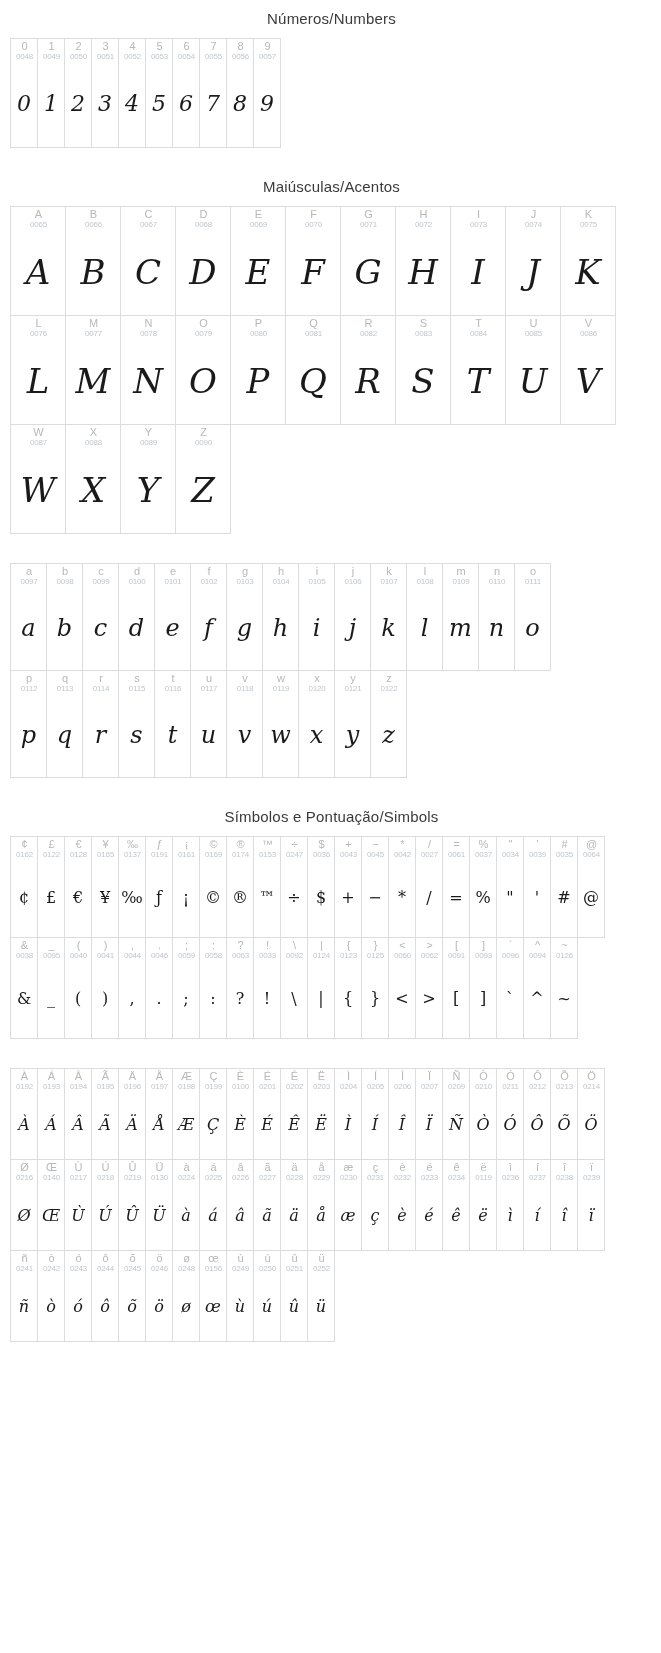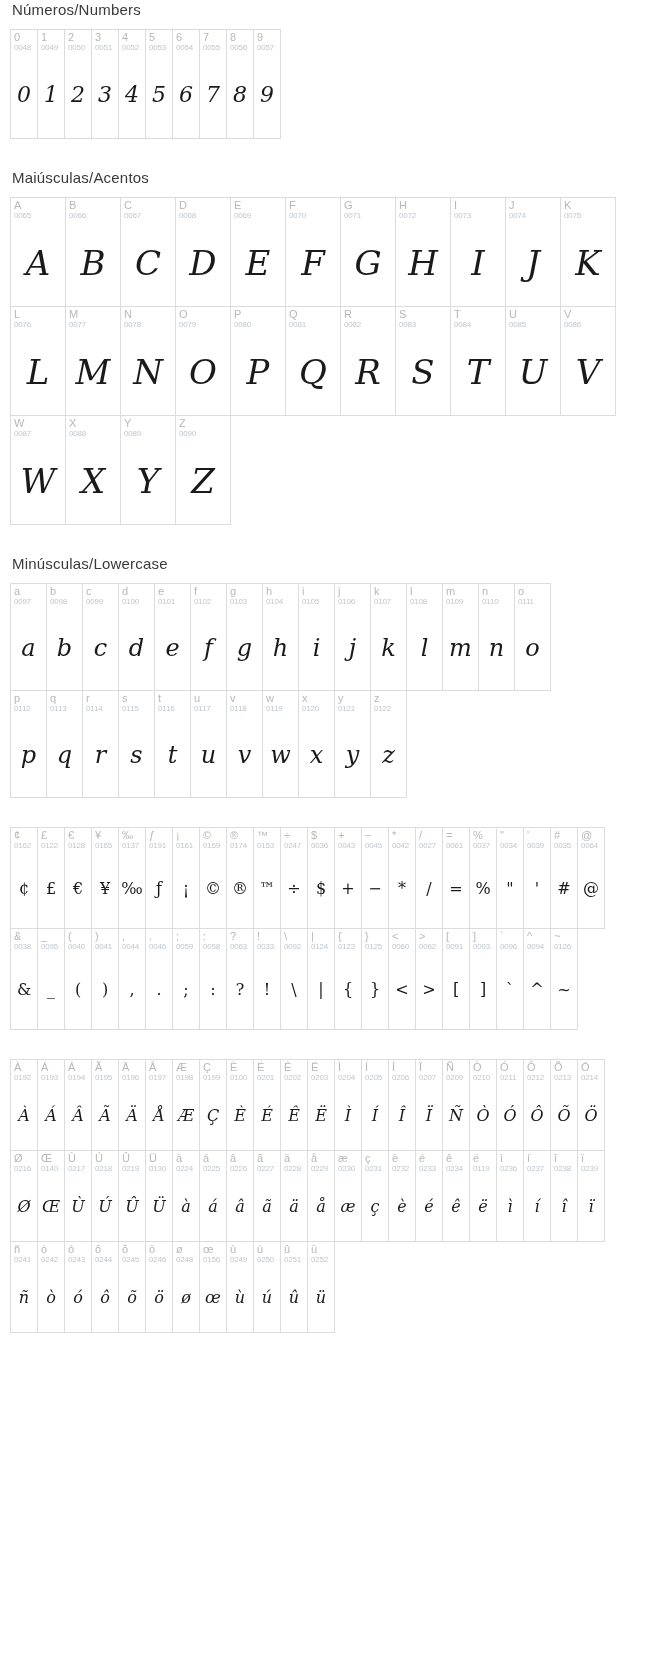--- a/index.html
+++ b/index.html
@@ -12,21 +12,22 @@
     font-family: "Liberation Sans", sans-serif;
     color: #333;
     -webkit-font-smoothing: antialiased;
   }
   .page {
     width: 661px;
     box-sizing: border-box;
     padding: 0 10px 20px 10px;
   }
   .section {
-    margin: 1px 0 30px 0;
+    margin: 10px 0 30px 0;
+    text-align: center;
   }
   .section-title {
     font-size: 15px;
     font-weight: 400;
     color: #3a3a3a;
     margin: 0 0 12px 2px;
     letter-spacing: 0.2px;
   }
   .row {
     display: flex;
@@ -357,21 +358,20 @@
               <div class="hdr">
                 <span class="ch-label">Z</span>
                 <span class="code">0090</span>
               </div>
               <div class="glyph">Z</div>
             </div>
           </div>
         </div>
       </div>
       <div class="section lowercase">
-        <div class="section-title">Minúsculas/Lowercase</div>
         <div class="grid-wrap">
           <div class="row">
             <div class="cell">
               <div class="hdr">
                 <span class="ch-label">a</span>
                 <span class="code">0097</span>
               </div>
               <div class="glyph">a</div>
             </div>
             <div class="cell">
@@ -548,20 +548,21 @@
               <div class="hdr">
                 <span class="ch-label">z</span>
                 <span class="code">0122</span>
               </div>
               <div class="glyph">z</div>
             </div>
           </div>
         </div>
       </div>
       <div class="section symbols">
+        <div class="section-title">Símbolos e Pontuação/Simbols</div>
         <div class="grid-wrap">
           <div class="row">
             <div class="cell">
               <div class="hdr">
                 <span class="ch-label">¢</span>
                 <span class="code">0162</span>
               </div>
               <div class="glyph">¢</div>
             </div>
             <div class="cell">

